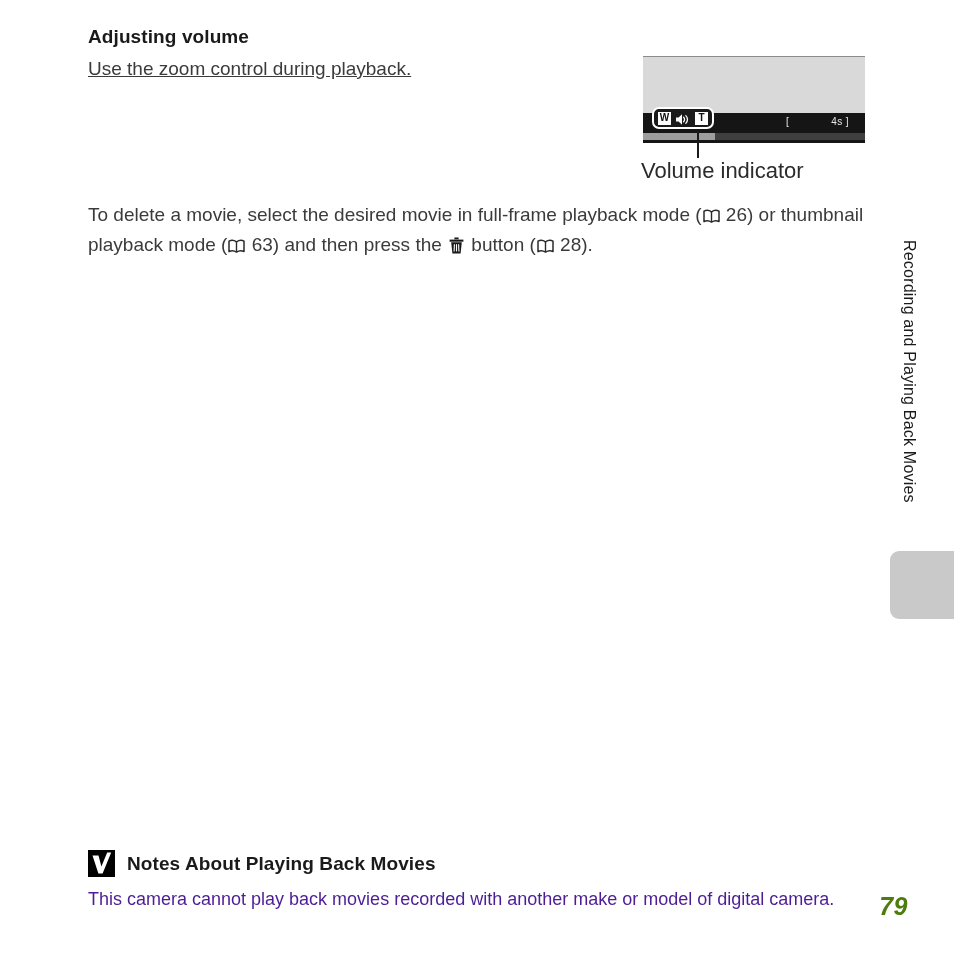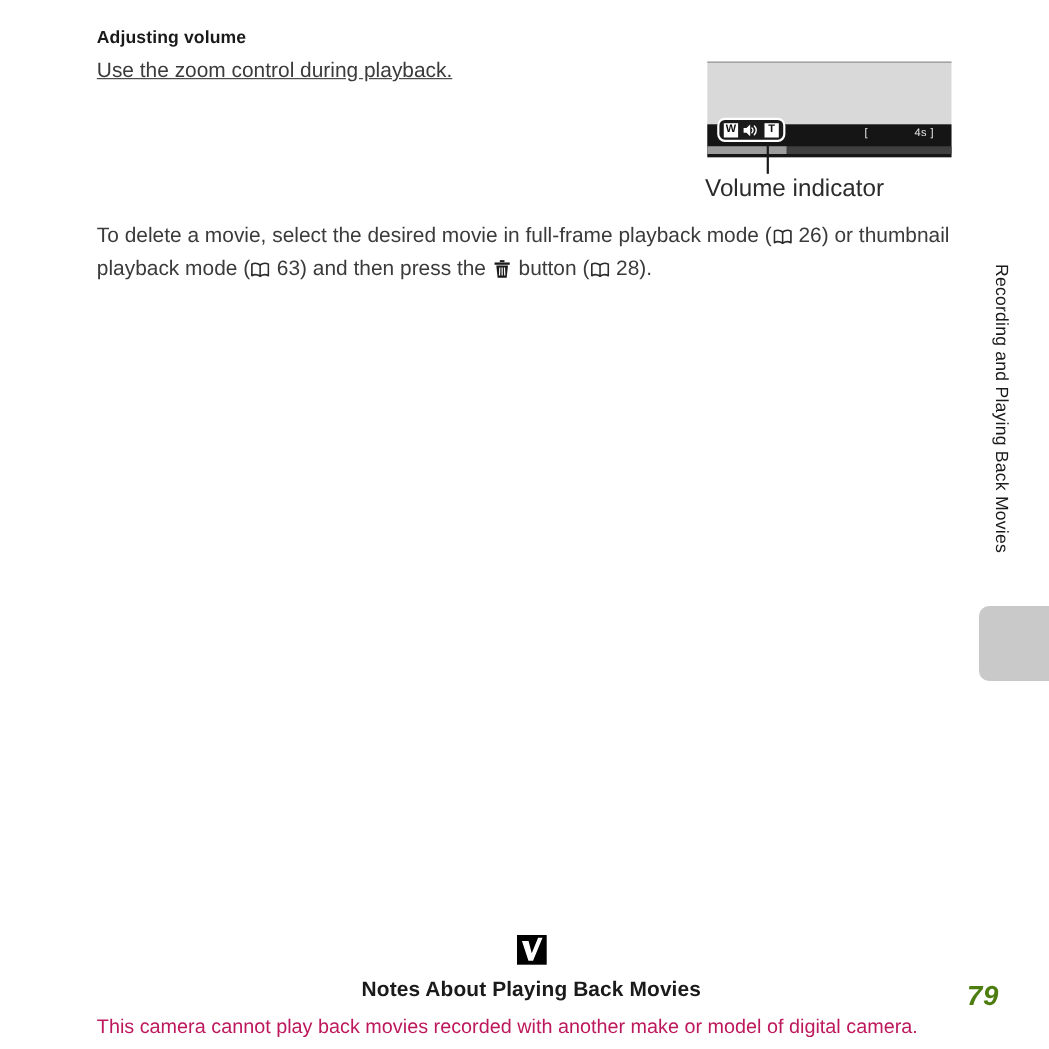--- a/index.html
+++ b/index.html
@@ -12,21 +12,21 @@
     background: #ffffff;
     font-family: "Liberation Sans", sans-serif;
     color: #231f20;
     position: relative;
     overflow: hidden;
     -webkit-font-smoothing: antialiased;
   }
 
   
   .section-heading {
-    font-size: 16px;
+    font-size: 19px;
     font-weight: bold;
     letter-spacing: 0.1px;
     color: #1a1a1a;
   }
   .body-text {
     font-size: 19px;
     font-weight: normal;
     line-height: 30px;
     color: #3b3b3b;
   }
@@ -188,40 +188,39 @@
     position: absolute;
     left: 88px;
     top: 850px;
     width: 790px;
   }
   .notes-head-row {
     display: flex;
     align-items: center;
     gap: 12px;
     margin-bottom: 8px;
-    flex-direction: column;
   }
   .icon-caution {
     width: 27px;
     height: 27px;
     background: #000000;
     display: inline-flex;
     align-items: center;
     justify-content: center;
     flex: none;
   }
   .notes-title {
     font-size: 19px;
     font-weight: bold;
     color: #1a1a1a;
     letter-spacing: 0.1px;
   }
   .notes-body {
     font-size: 18px;
-    color: #be185d;
+    color: #4c1d95;
     line-height: 28px;
   }
 
   
   .side-chapter {
     position: absolute;
     right: 36px;
     top: 240px;
     font-size: 16px;
     color: #1a1a1a;

